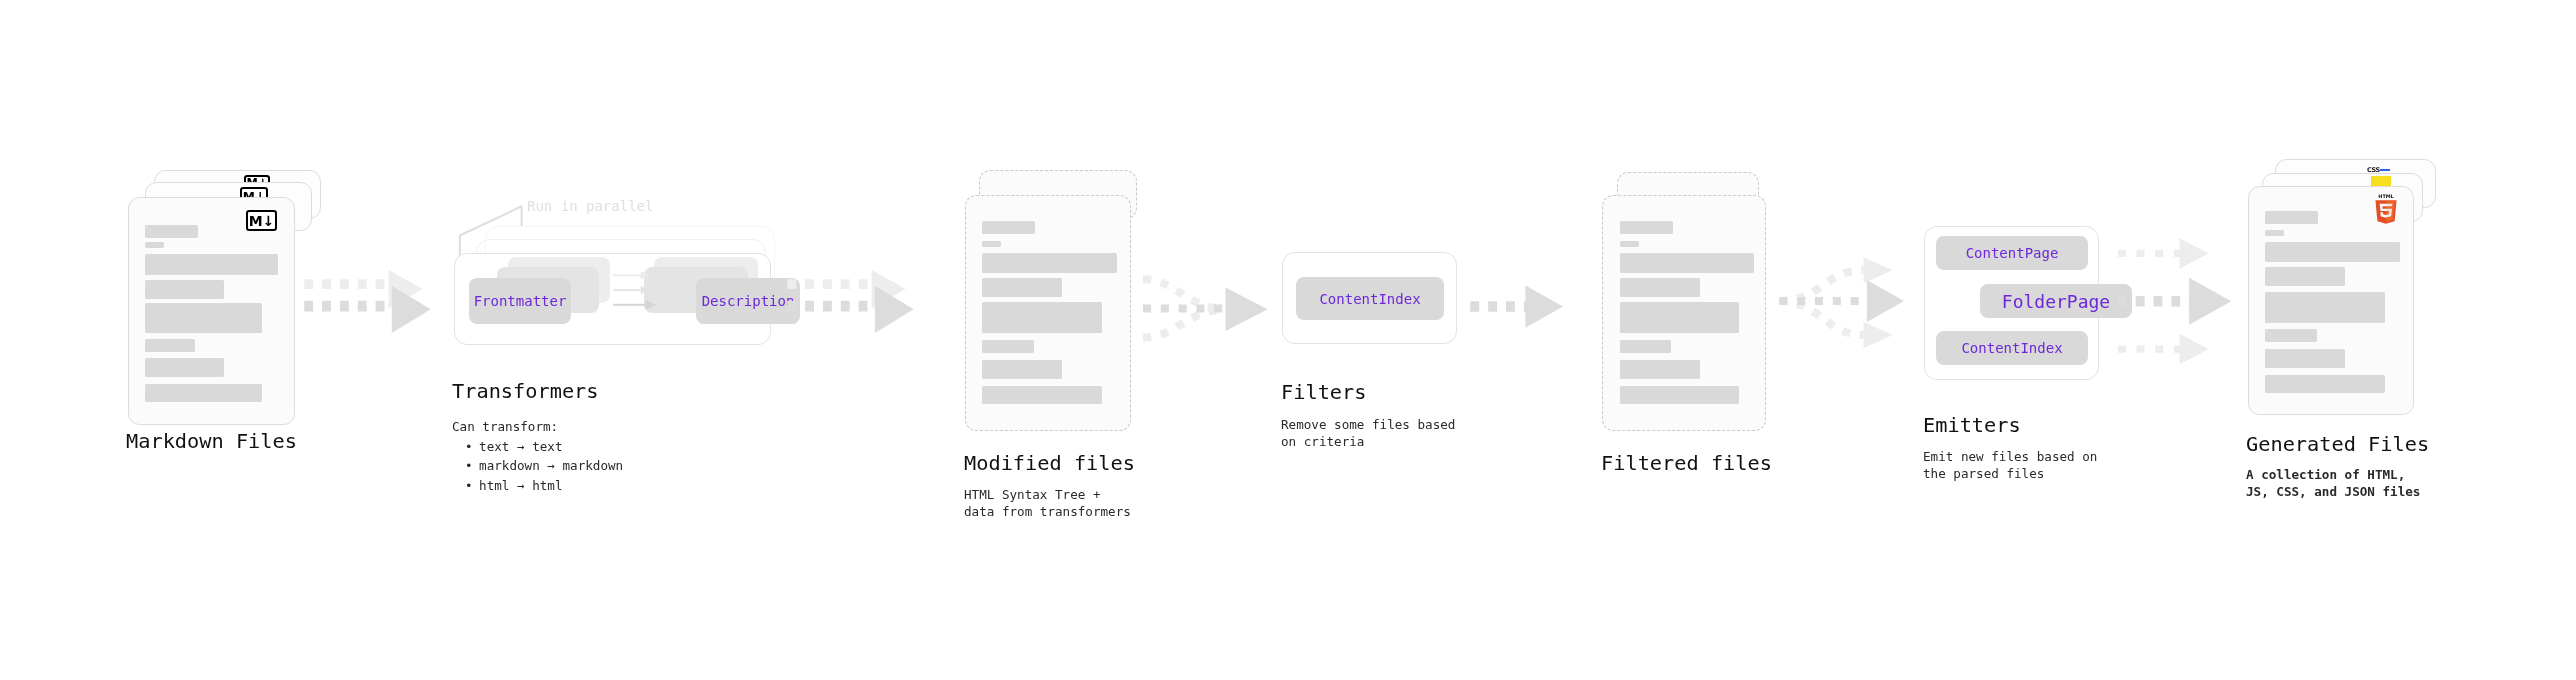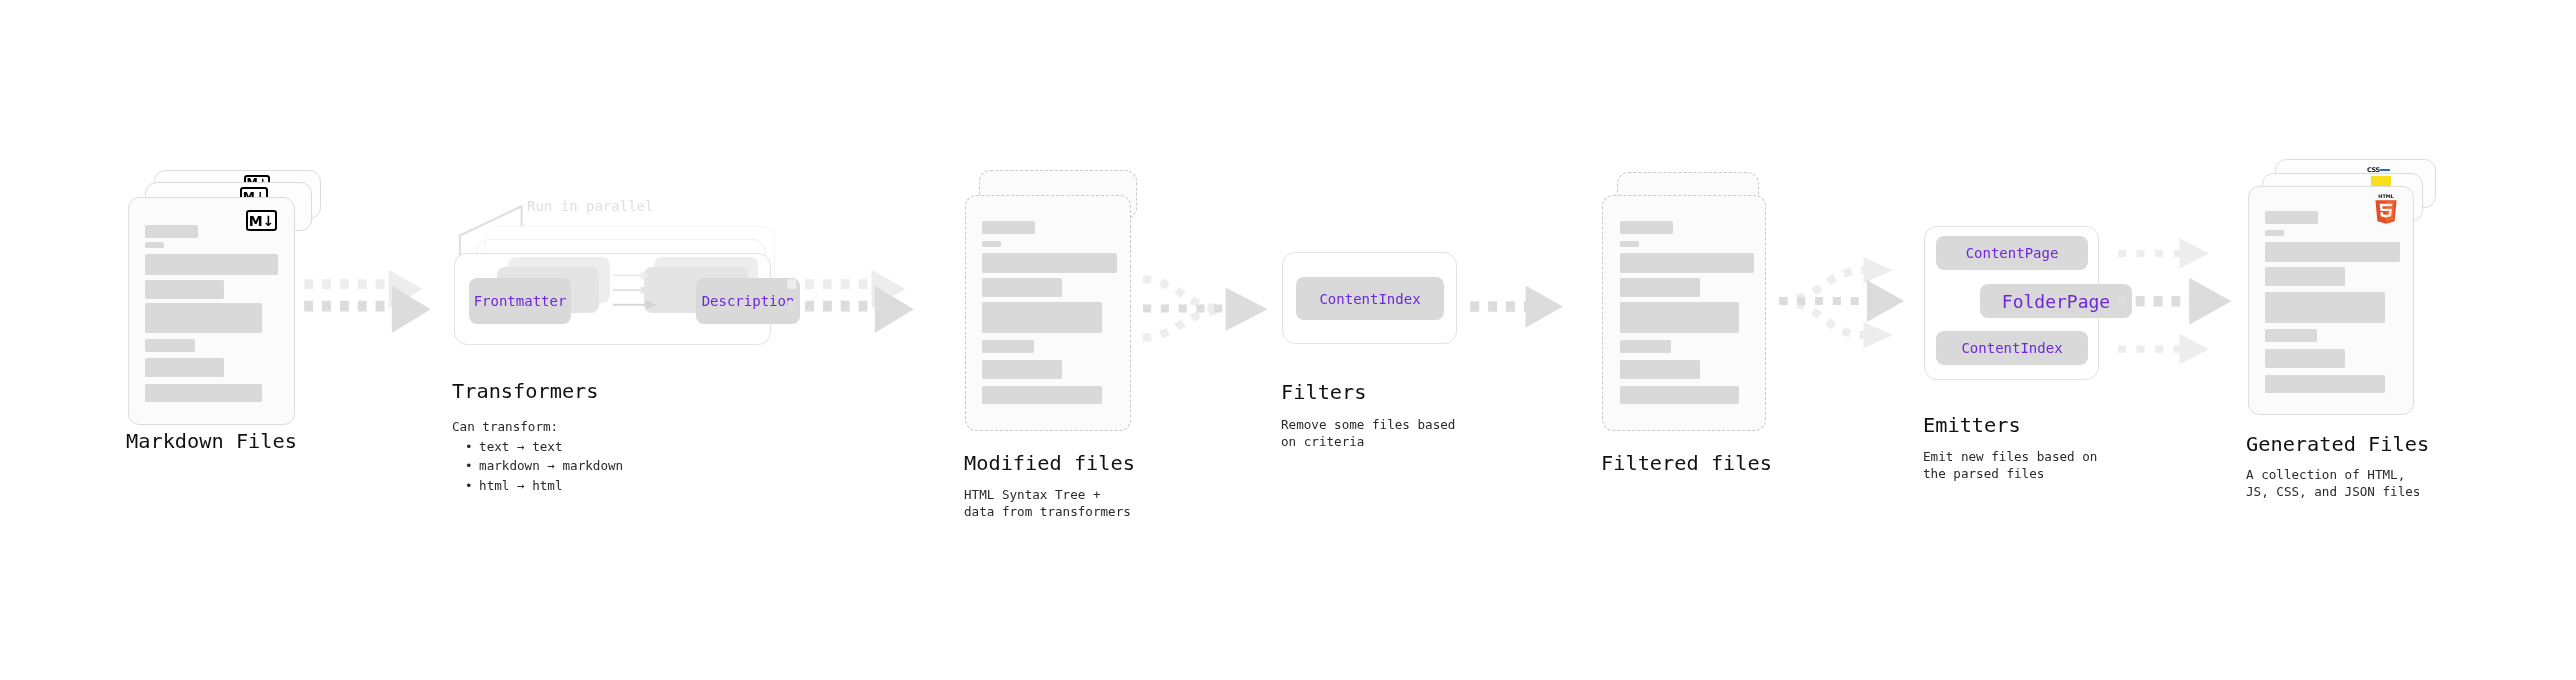--- a/index.html
+++ b/index.html
@@ -360,18 +360,18 @@
     <div class="skel" style="left:2265px; top:211px; width:53px;  height:13px;"></div>
     <div class="skel" style="left:2265px; top:230px; width:18.7px;  height:5.7px;"></div>
     <div class="skel" style="left:2265px; top:242px; width:135px; height:20.3px;"></div>
     <div class="skel" style="left:2265px; top:267px; width:80px;  height:18.7px;"></div>
     <div class="skel" style="left:2265px; top:292px; width:120px; height:31px;"></div>
     <div class="skel" style="left:2265px; top:329px; width:52px;  height:13px;"></div>
     <div class="skel" style="left:2265px; top:349px; width:80px;  height:18.7px;"></div>
     <div class="skel" style="left:2265px; top:375px; width:120px; height:18px;"></div>
 
     <div class="title" style="left:2246px; top:432px;">Generated Files</div>
-    <div class="caption" style="left:2246px; top:466px;">A collection of HTML,
+    <div class="caption" style="left:2246px; top:466px;font-weight:bold;">A collection of HTML,
 JS, CSS, and JSON files</div>
   </div>
 
 </div>
 
 
 </body></html>

